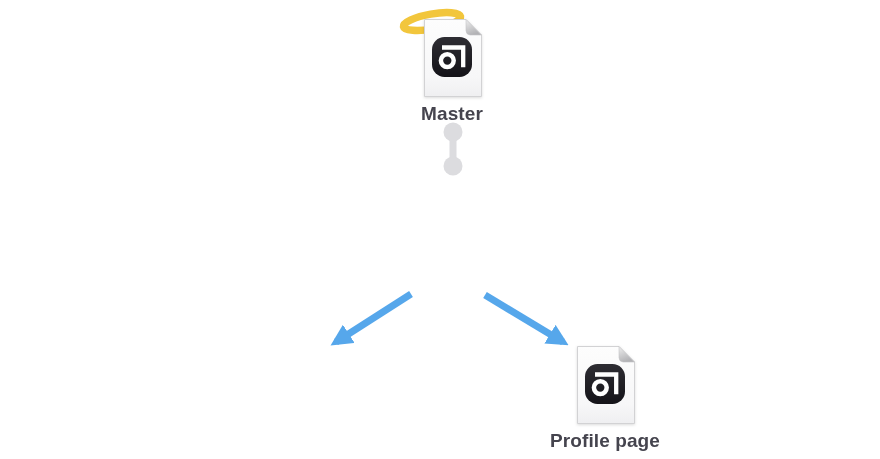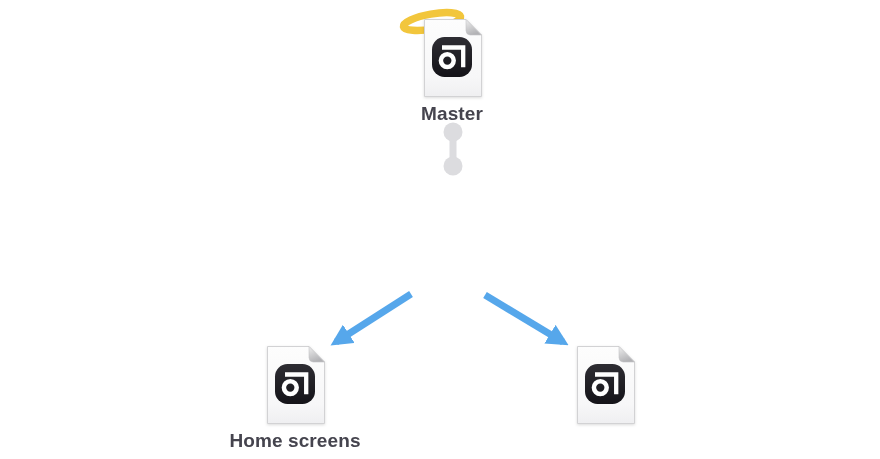--- a/index.html
+++ b/index.html
@@ -104,28 +104,23 @@
   <svg id="arrows" class="abs" width="880" height="459">
     <defs>
       <marker id="ah" viewBox="0 0 10 10" refX="7" refY="5" markerWidth="3.1" markerHeight="3.1" orient="auto">
         <path class="arrow-head" d="M0,0 L10,5 L0,10 Z"></path>
       </marker>
     </defs>
     <line class="arrow-line" x1="399" y1="294" x2="324" y2="342" marker-end="url(#ah)"></line>
     <line class="arrow-line" x1="473" y1="295" x2="551" y2="342" marker-end="url(#ah)"></line>
   </svg>
 
-  <div id="node-home" class="node">
-    <svg class="paper-svg" width="62" height="80" viewBox="0 0 62 80">
-      <use href="#file-def"></use>
-    </svg>
-    <div class="node-label">Home screens</div>
-  </div>
 
   <div id="node-profile" class="node">
     <svg class="paper-svg" width="62" height="80" viewBox="0 0 62 80">
       <use href="#file-def"></use>
     </svg>
+    <div class="node-label">Profile page</div>
   </div>
 
   <div id="artifact" class="abs"></div>
 
 </div>
 
 </body></html>

